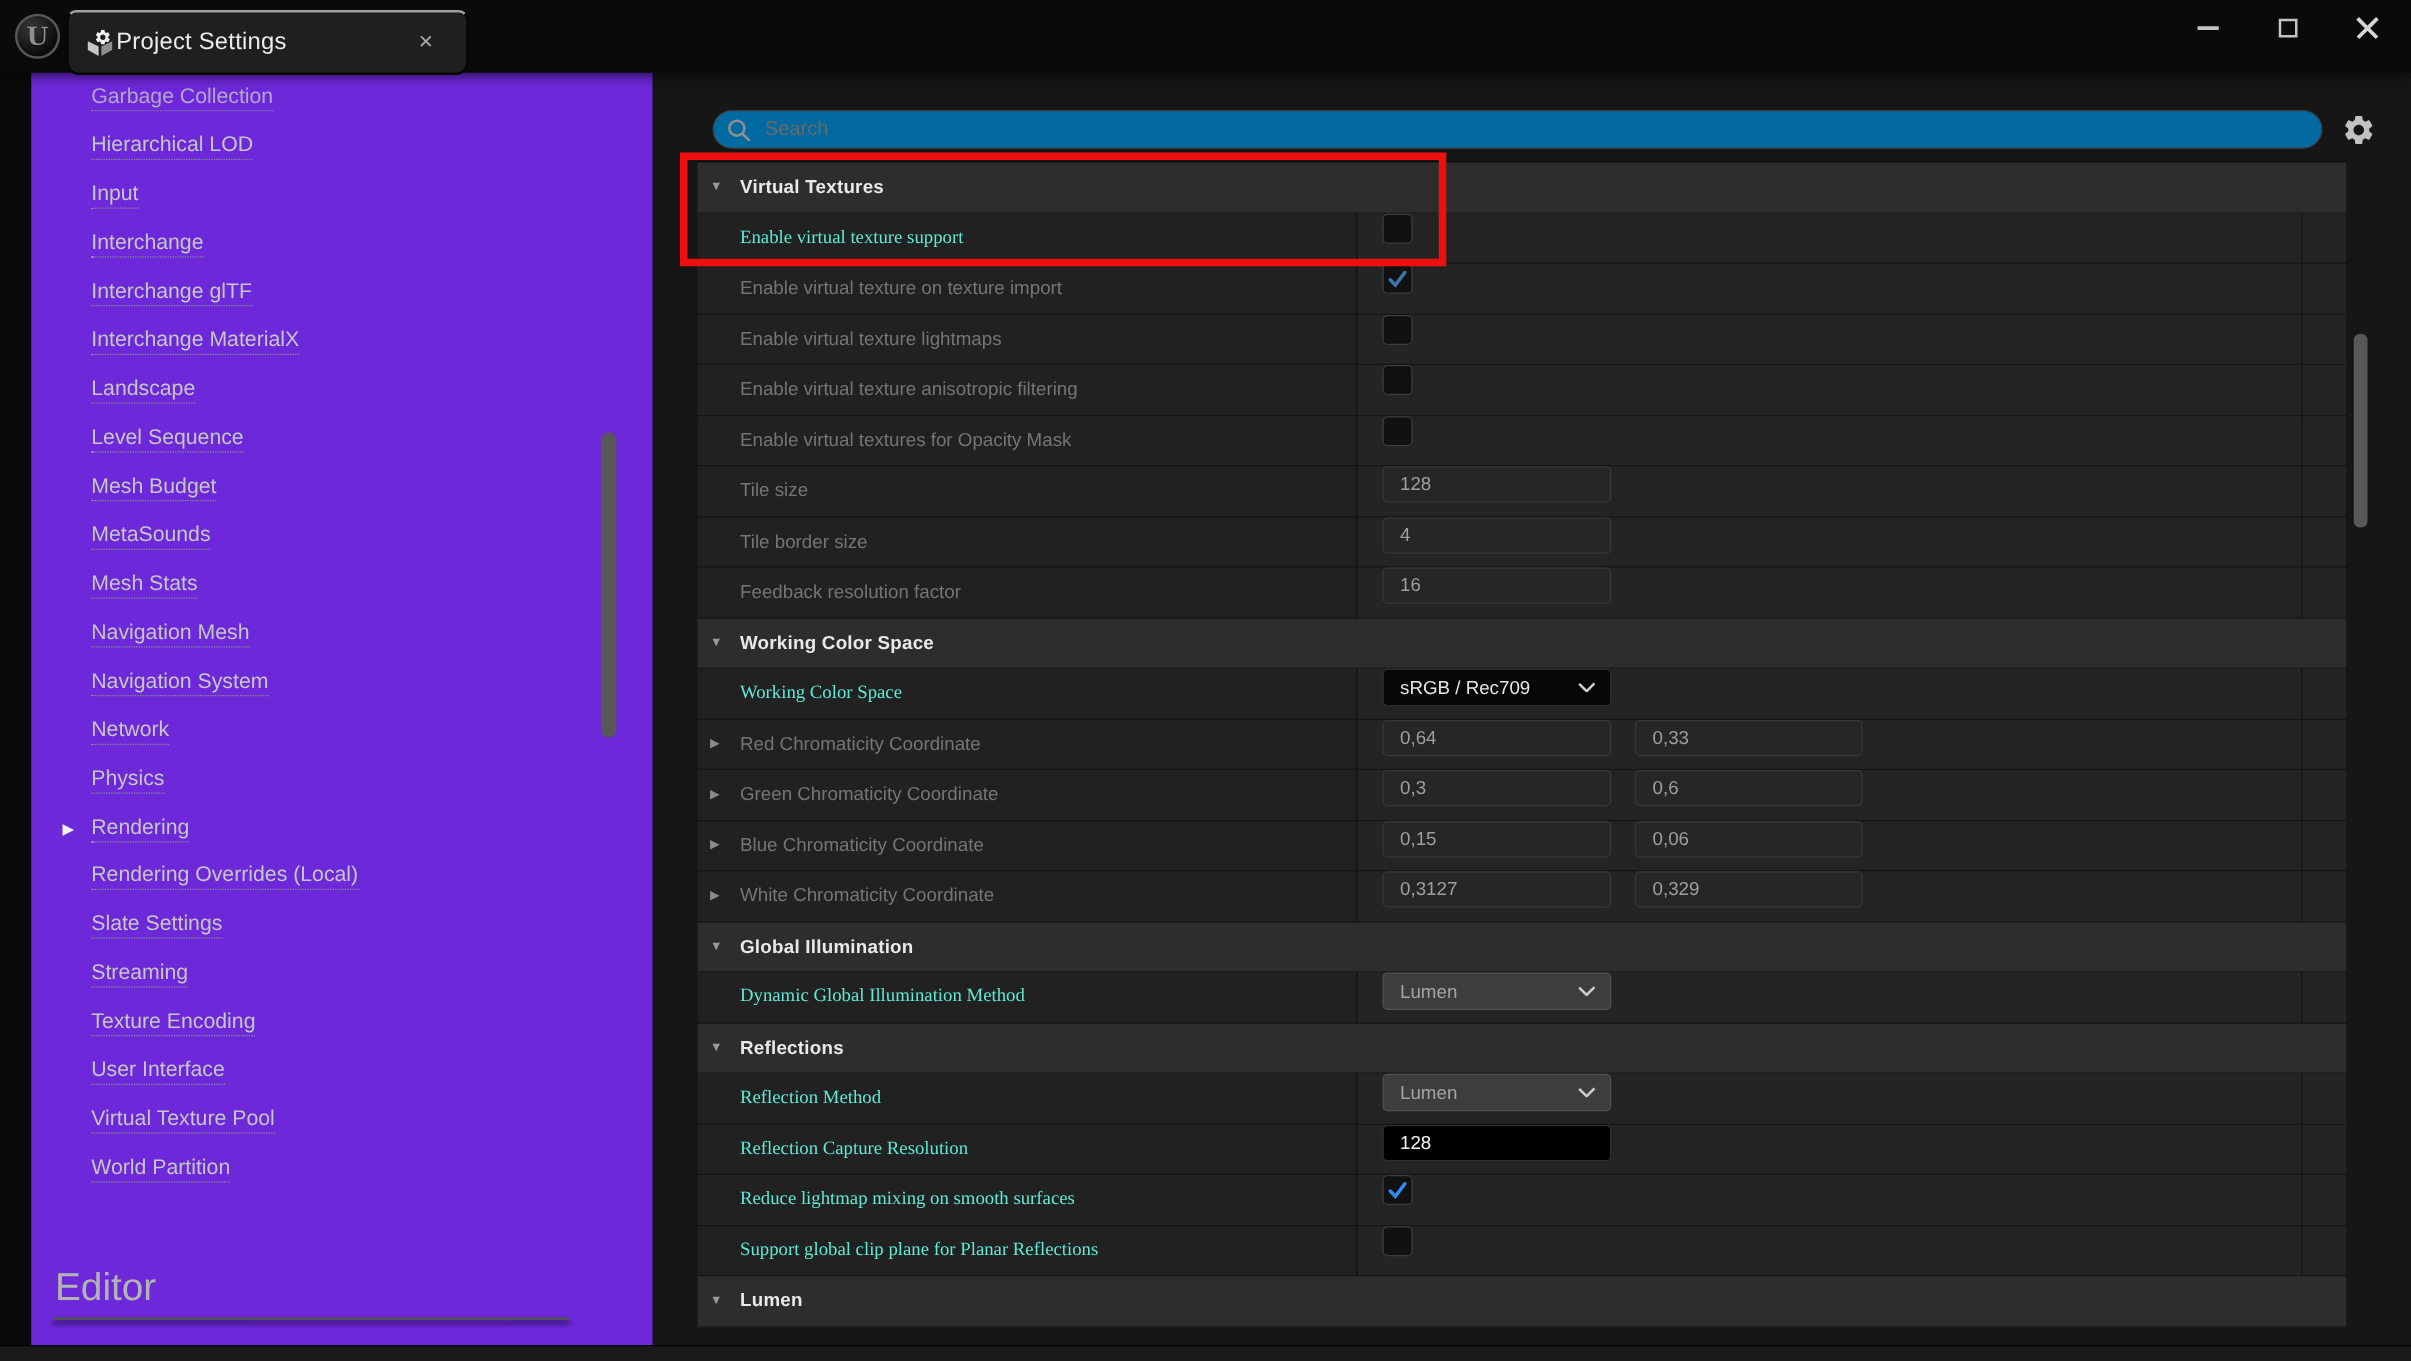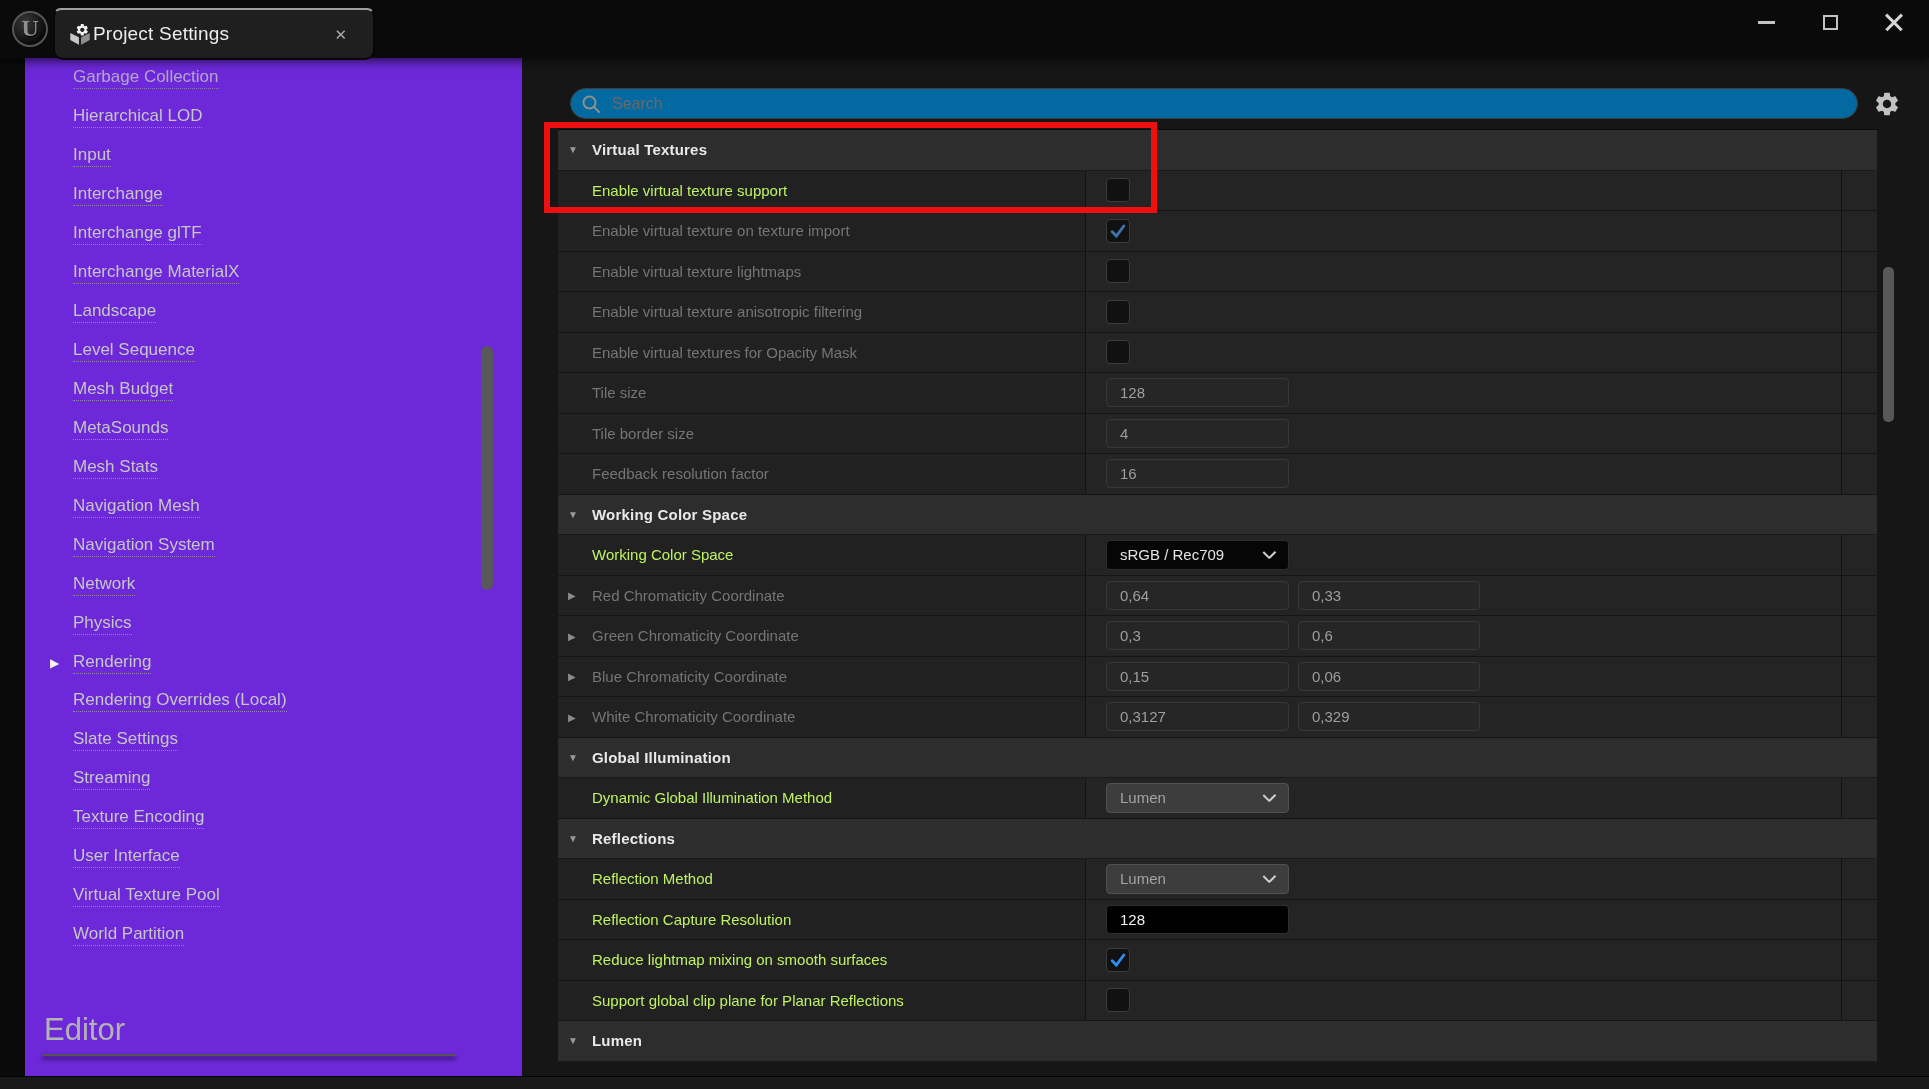--- a/index.html
+++ b/index.html
@@ -45,29 +45,29 @@
   .search input::placeholder{color:#6a6a6a;}
   .gear-btn{position:absolute;left:1351px;top:32px;width:28px;height:28px;cursor:pointer;}
 
   
   .table{position:absolute;left:36px;top:71px;width:1319px;border-top:1px solid #0a0a0a;}
   .sec{height:40.5px;background:#2d2d2d;border-bottom:1px solid #1a1a1a;display:flex;align-items:center;padding-left:10px;cursor:pointer;}
   .sec .tri{color:#999999;font-size:10px;width:14px;}
   .sec .seclabel{color:#e9e9e9;font-size:15px;font-weight:bold;margin-left:10px;letter-spacing:.2px;}
   .row{height:40.5px;display:flex;border-bottom:1px solid #151515;}
   .cell-label{position:relative;width:528px;background:#212121;border-right:1px solid #121212;display:flex;align-items:center;padding-left:34px;}
-  .cell-value{width:756px;background:#242424;border-right:1px solid #121212;display:flex;align-items:center;}
+  .cell-value{width:756px;background:#242424;border-right:1px solid #121212;display:flex;}
   .cell-extra{flex:1;background:#242424;}
   .exp{position:absolute;left:10px;top:50%;transform:translateY(-50%);color:#8a8a8a;font-size:10px;}
   .rowlabel{font-size:15px;color:#757575;}
-  .rowlabel.emph{color:#bef264;}
+  .rowlabel.emph{color:#5eead4;font-family:Liberation Serif, serif;}
   .cb{width:24px;height:24px;margin-left:20px;border-radius:4px;background:#111111;border:1px solid #3c3c3c;display:flex;align-items:center;justify-content:center;cursor:pointer;}
   .tf{width:183px;height:29px;margin-left:20px;border-radius:4px;background:#262626;border:1px solid #383838;display:flex;align-items:center;padding-left:13px;}
   .tf span{font-size:15px;color:#9e9e9e;}
-  .tf + .tf{margin-left:9px;width:182px;}
+  .tf + .tf{margin-left:19px;width:182px;}
   .tf.black{background:#010101;border-color:#2f2f2f;}
   .tf.black span{color:#f1f1f1;}
   .dd{position:relative;width:183px;height:30px;margin-left:20px;border-radius:4px;display:flex;align-items:center;padding-left:13px;cursor:pointer;}
   .dd.dark{background:#060606;border:1px solid #2e2e2e;}
   .dd.dark span.v{color:#e5e5e5;font-size:15px;}
   .dd.gray{background:#3d3d3d;border:1px solid #515151;}
   .dd.gray span.v{color:#a3a3a3;font-size:15px;}
   .chev{position:absolute;right:13px;top:9px;width:12px;height:12px;}
   .chev i{position:absolute;top:4px;width:8.5px;height:2.2px;background:#cfcfcf;}
   .chev i:first-child{left:-1px;transform:rotate(45deg);} .chev i:last-child{left:4.5px;transform:rotate(-45deg);}

